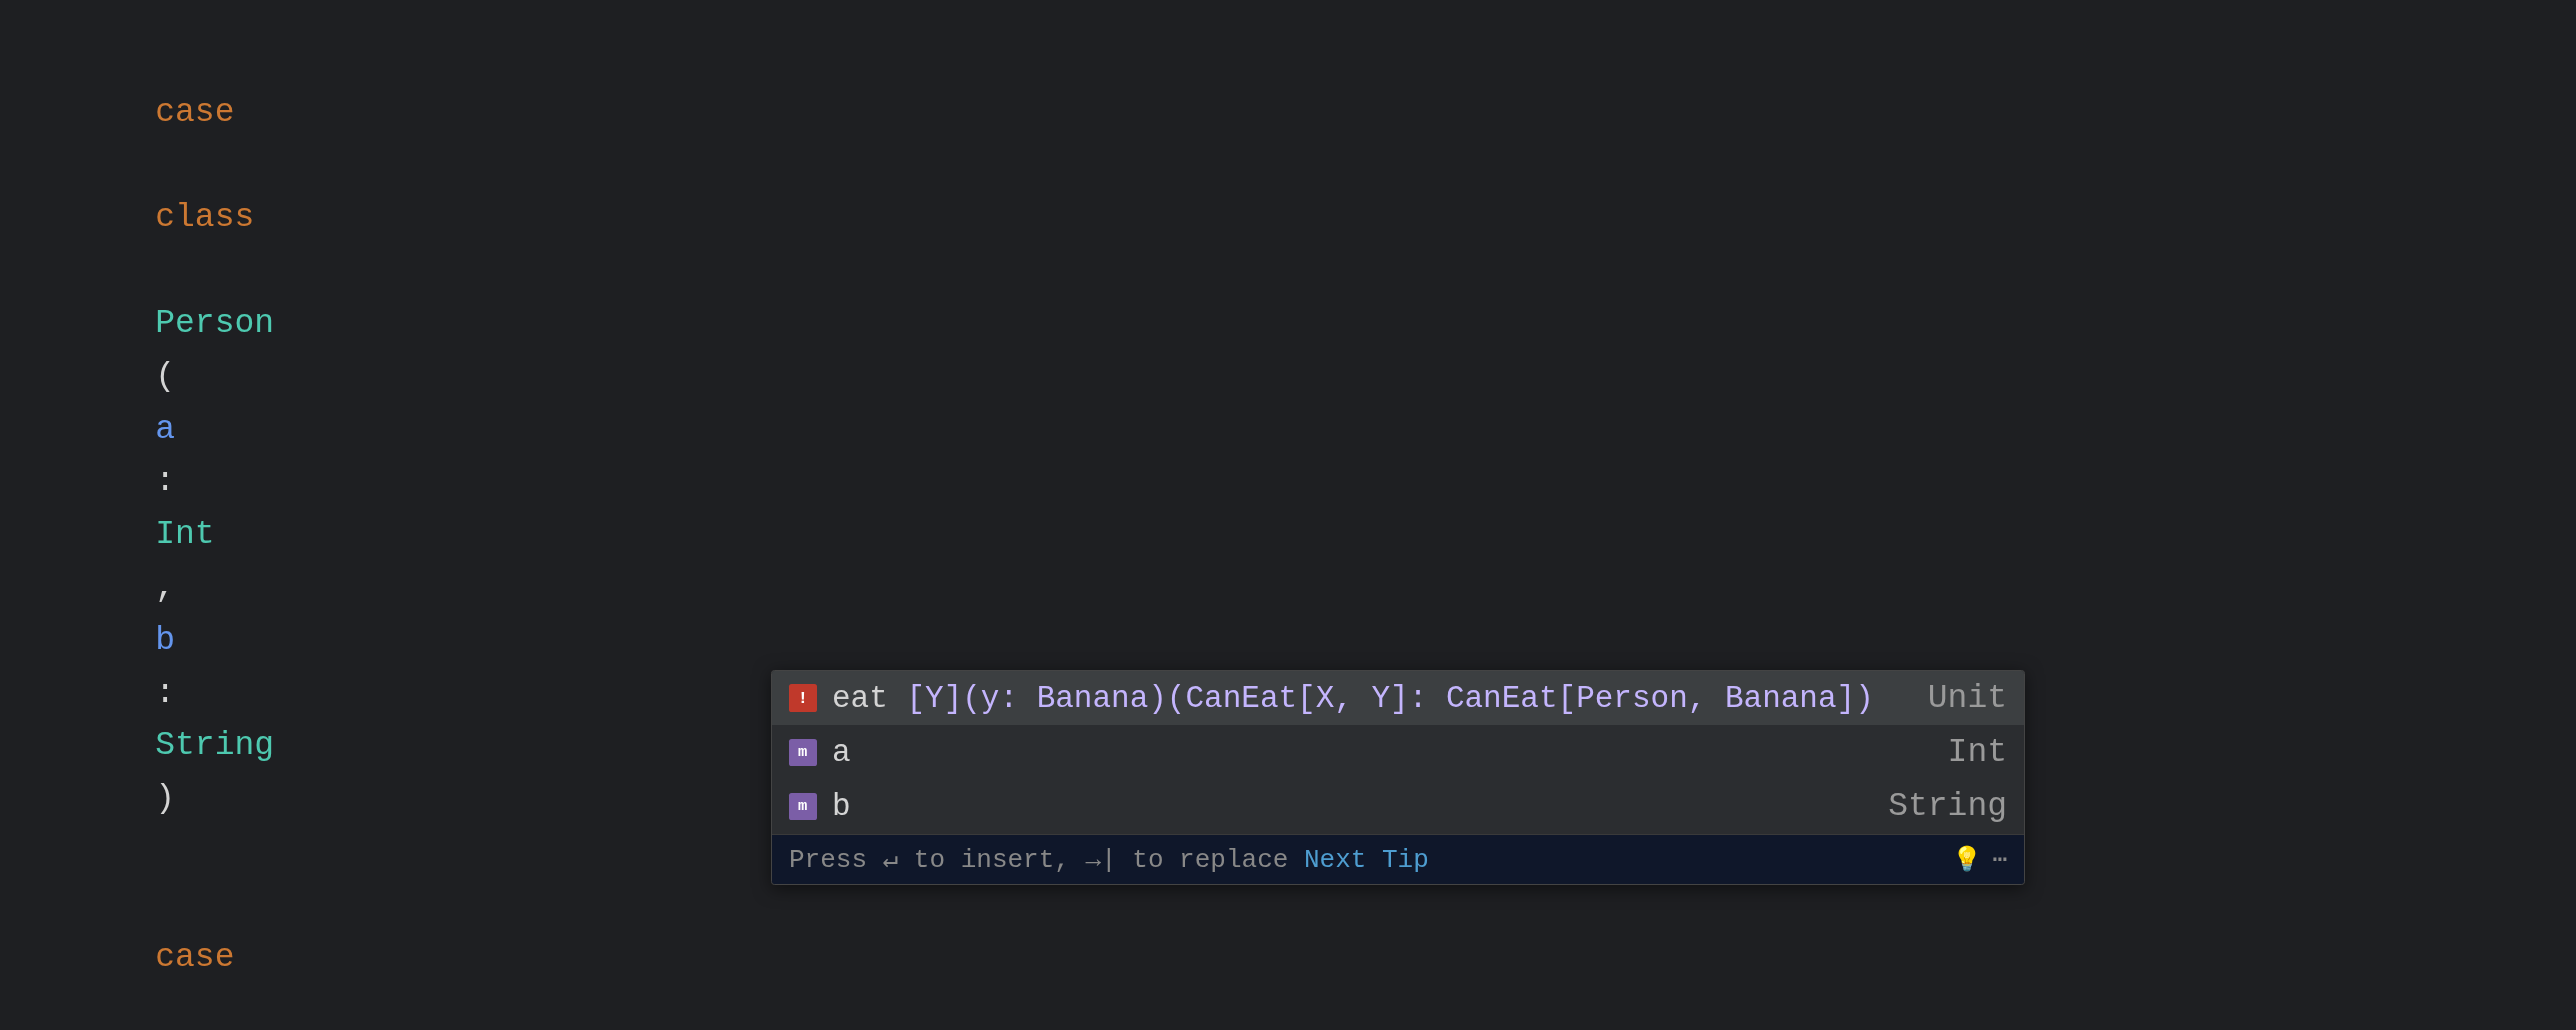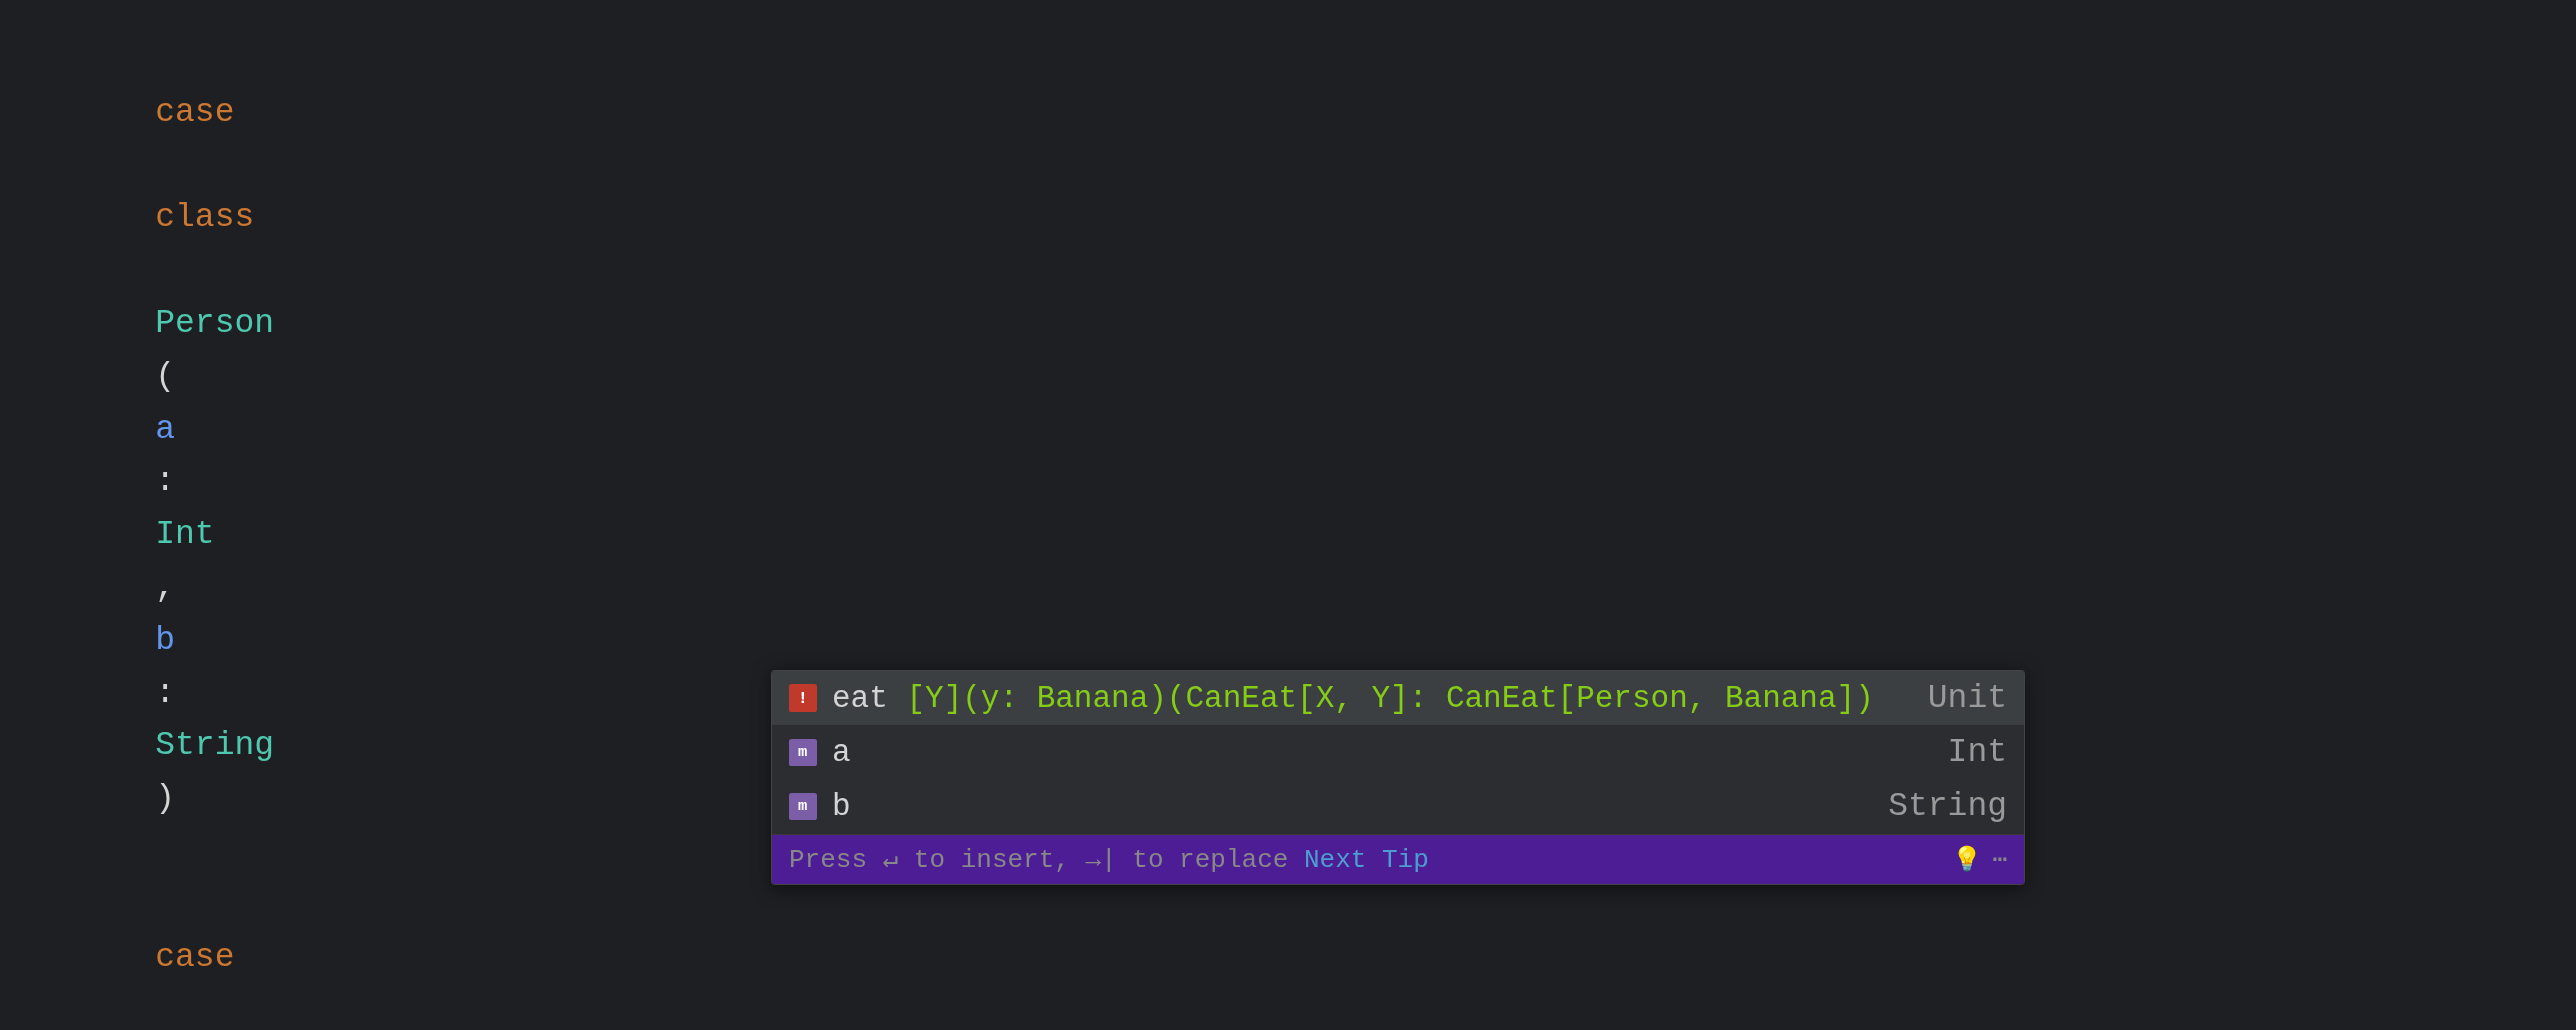--- a/index.html
+++ b/index.html
@@ -92,21 +92,21 @@
     .ac-type {
       font-size: 33px;
       color: #9a9a9a;
       margin-left: 17px;
     }
 
     .ac-footer {
       display: flex;
       align-items: center;
       padding: 8.6px 17px;
-      background: #4c1d95;
+      background: #0f172a;
       border-top: 0.9px solid #3a3a3a;
       font-size: 26px;
       color: #888;
     }
 
     .ac-footer-text {
       flex: 1;
     }
 
     .next-tip-link {
@@ -168,21 +168,21 @@
     
     
   </div>
 
   <div class="autocomplete-popup">
 
     <div class="ac-item selected">
       <div class="ac-icon ac-icon-red">!</div>
       <div class="ac-label">
         <span>eat</span>
-        <span style="color:#84cc16;">[Y](y: Banana)(CanEat[X, Y]: CanEat[Person, Banana])</span>
+        <span style="color:#c4b5fd;">[Y](y: Banana)(CanEat[X, Y]: CanEat[Person, Banana])</span>
       </div>
       <div class="ac-type">Unit</div>
     </div>
 
     <div class="ac-item">
       <div class="ac-icon ac-icon-purple" style="font-size:15.5px;">m</div>
       <div class="ac-label">a</div>
       <div class="ac-type">Int</div>
     </div>
 

